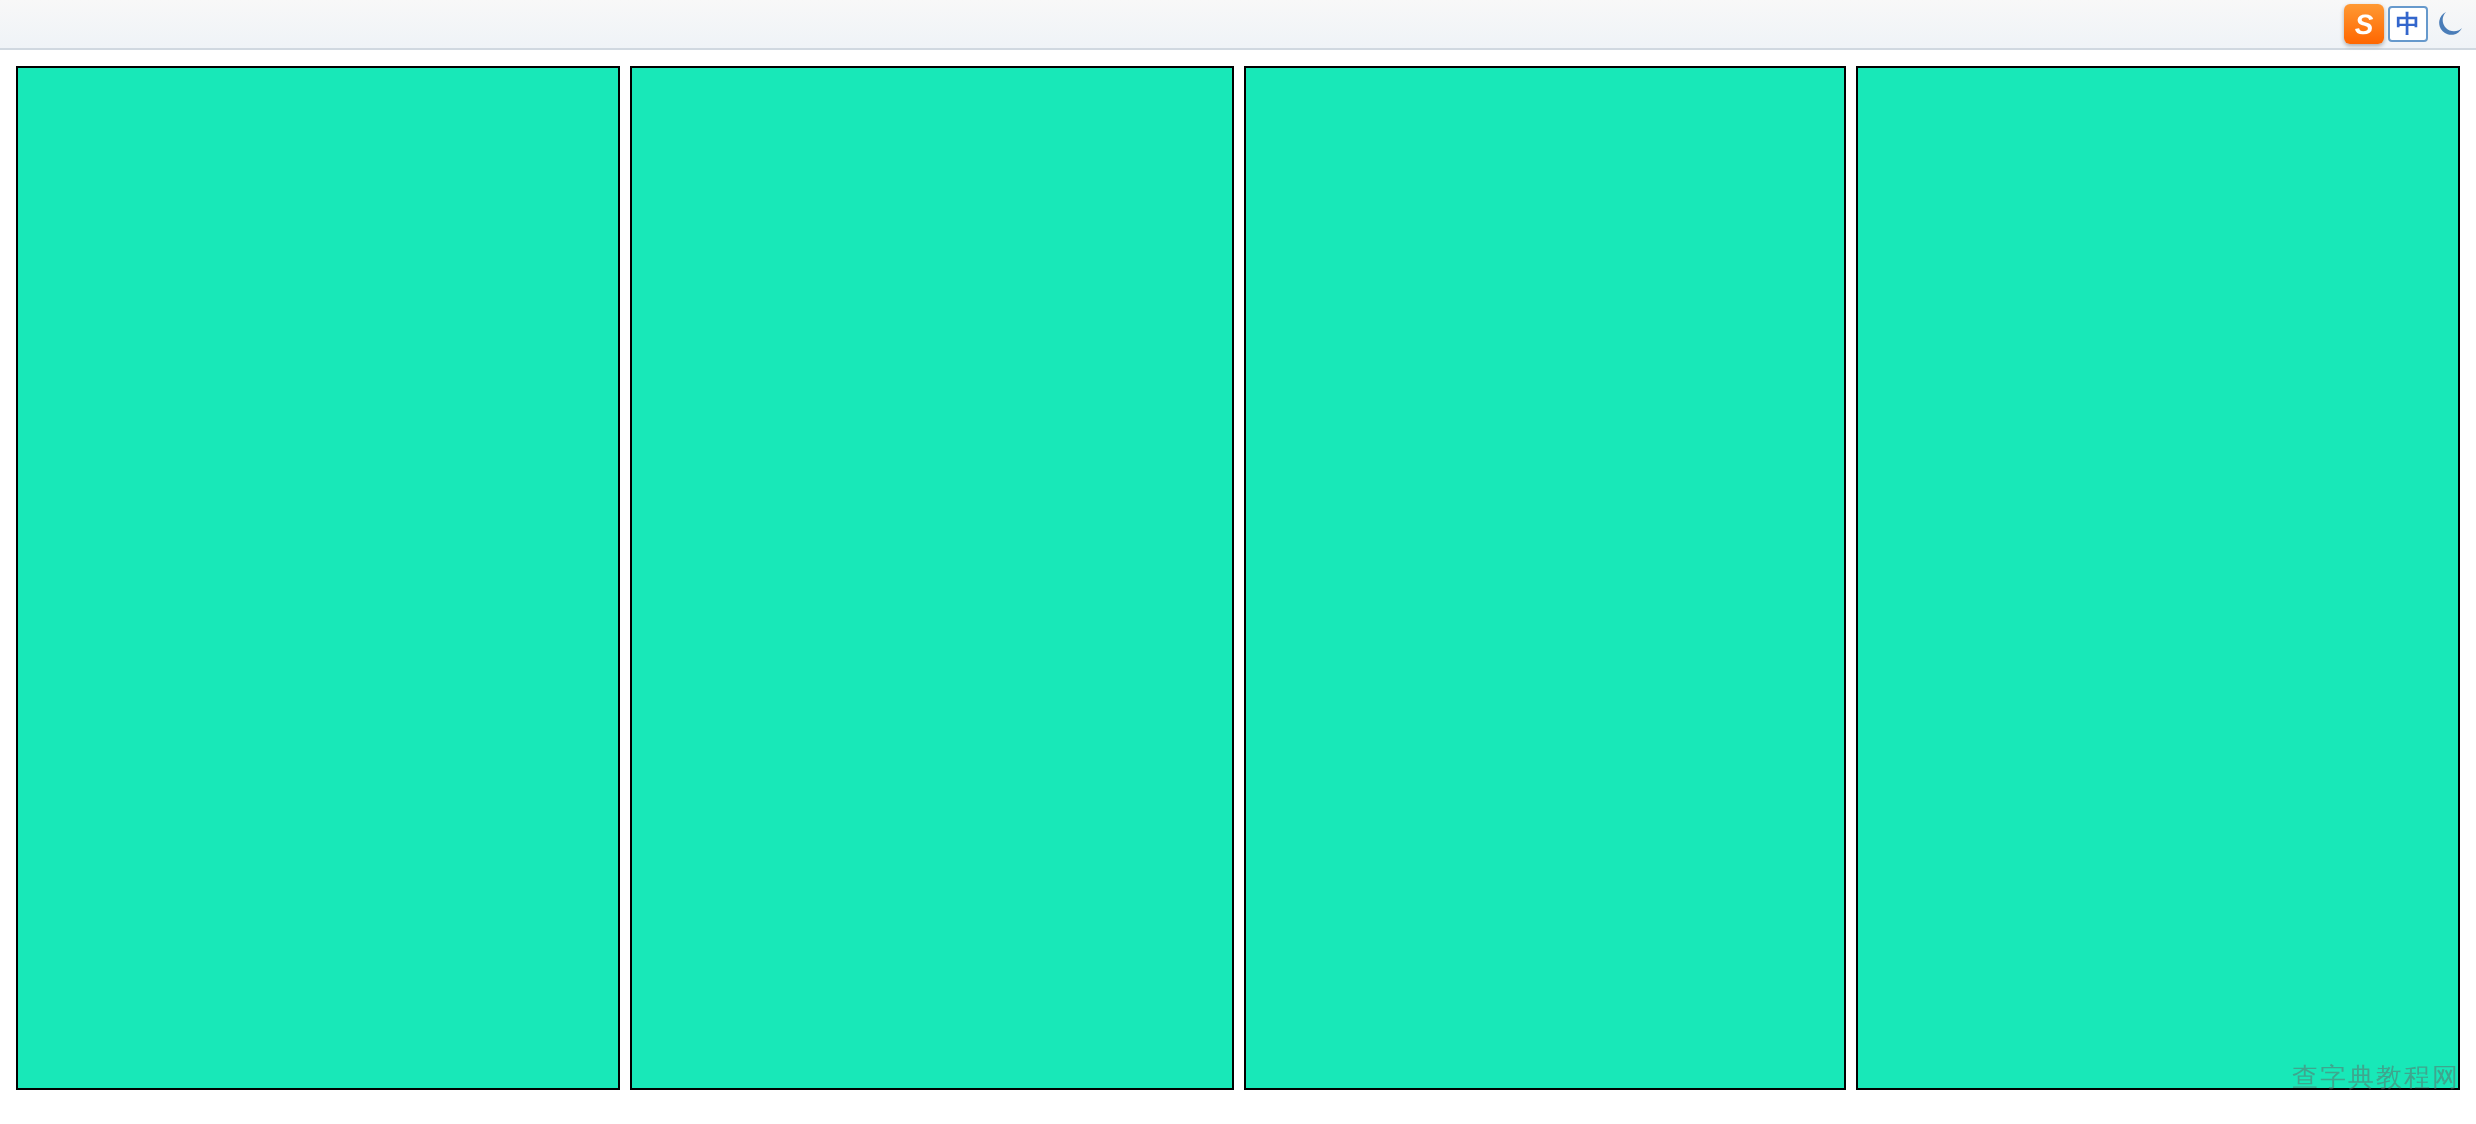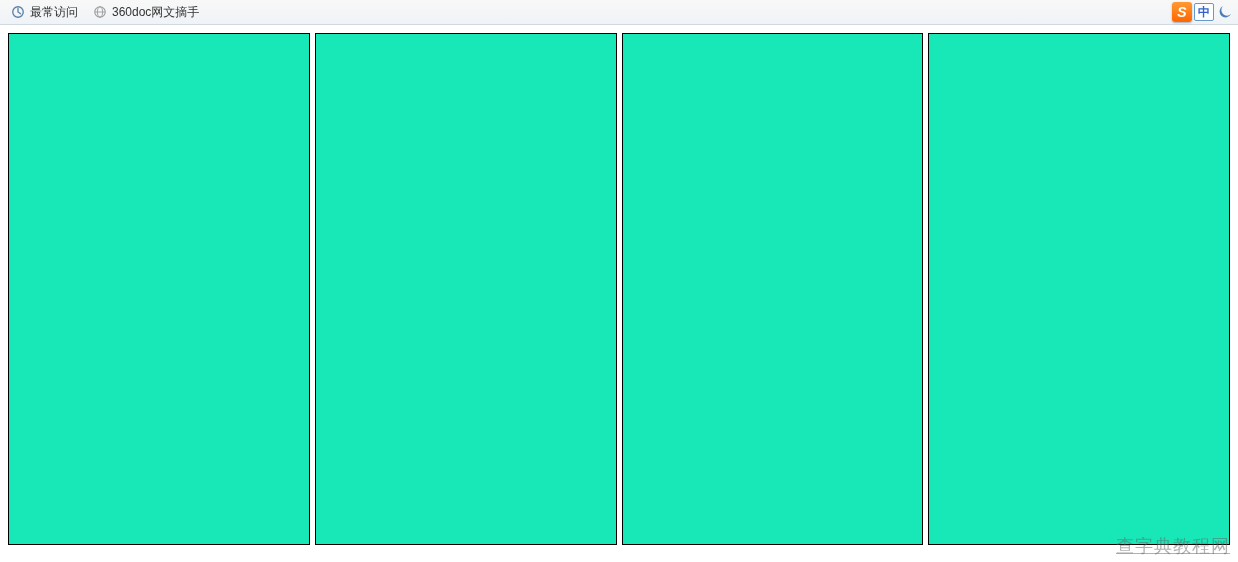--- a/index.html
+++ b/index.html
@@ -103,53 +103,31 @@
       position: relative;
     }
     .color-box {
       flex: 1;
       border: 1px solid #000000;
       height: 512px;
     }
     .watermark {
       position: absolute;
       right: 8px;
-      bottom: 4px;
+      bottom: 14px;
       color: rgba(100, 100, 100, 0.5);
-      font-size: 18px;
+      font-size: 13px;
       pointer-events: none;
       letter-spacing: 1px;
-      text-decoration: underline;
     }
   </style>
 </head>
 <body>
 
 <div class="toolbar">
-  <div class="toolbar-left">
-    <div class="toolbar-item">
-      <span class="toolbar-icon">
-        <svg class="history-icon-svg" viewBox="0 0 16 16">
-          <circle cx="8" cy="8" r="6" fill="none" stroke="#5a7fa8" stroke-width="1.5"></circle>
-          <path d="M8 4 L8 8 L11 10" fill="none" stroke="#5a7fa8" stroke-width="1.5" stroke-linecap="round"></path>
-        </svg>
-      </span>
-      <span>最常访问</span>
-    </div>
-    <div class="toolbar-item">
-      <span class="toolbar-icon">
-        <svg class="globe-icon-svg" viewBox="0 0 16 16">
-          <circle cx="8" cy="8" r="6" fill="none" stroke="#999" stroke-width="1.2"></circle>
-          <ellipse cx="8" cy="8" rx="3" ry="6" fill="none" stroke="#999" stroke-width="1"></ellipse>
-          <line x1="2" y1="8" x2="14" y2="8" stroke="#999" stroke-width="1"></line>
-        </svg>
-      </span>
-      <span>360doc网文摘手</span>
-    </div>
-  </div>
   <div class="toolbar-right">
     <div class="ime-s-icon">
       <span>S</span>
     </div>
     <div class="ime-zhong">
       <span>中</span>
     </div>
     <div class="ime-moon">
       <svg width="16" height="16" viewBox="0 0 16 16">
         <path d="M 6 2 A 6 6 0 1 0 14 10 A 5 5 0 0 1 6 2 Z" fill="#4a7db8"></path>

